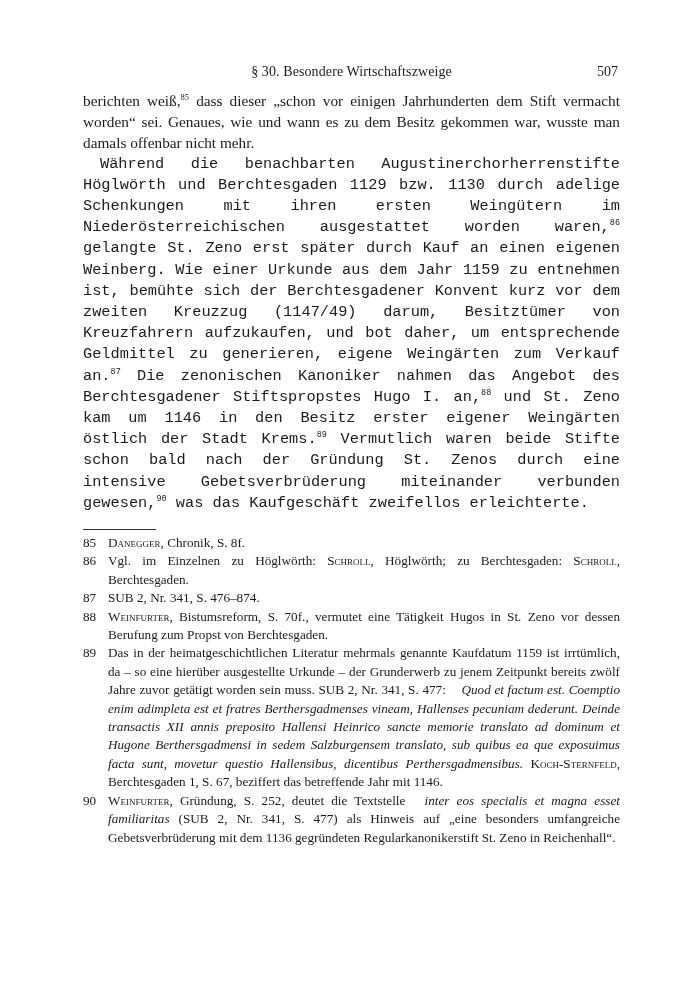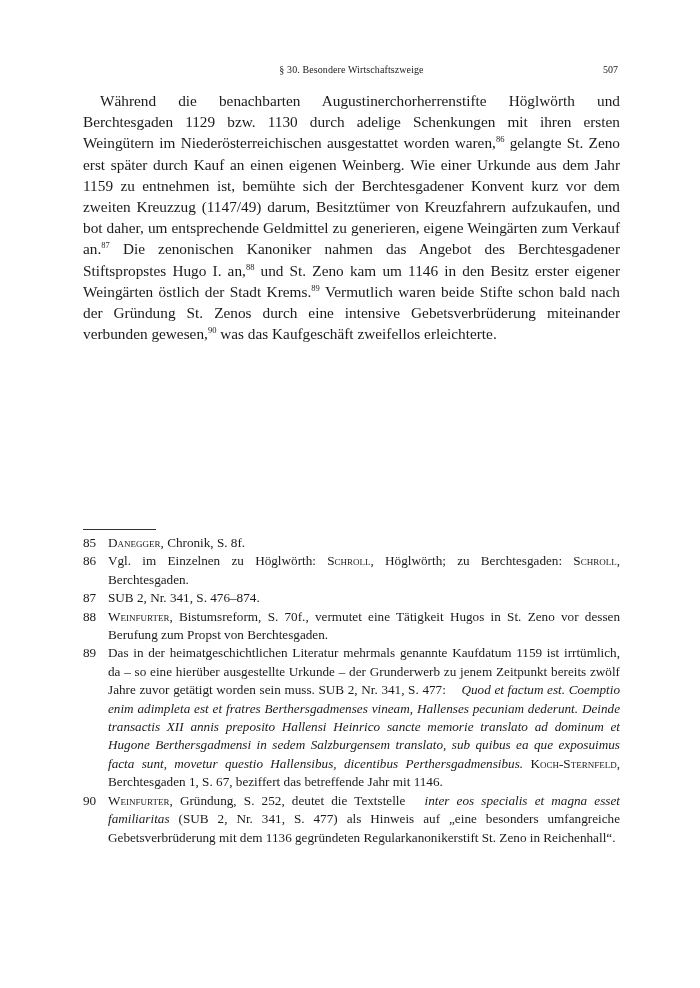--- a/index.html
+++ b/index.html
@@ -1,44 +1,45 @@
 <!DOCTYPE html>
 <html><head>
 <meta charset="utf-8">
 <style>
   html, body { margin: 0; padding: 0; background: #ffffff; }
   body { width: 700px; height: 988px; position: relative; overflow: hidden;
          font-family: "Liberation Serif", "DejaVu Serif", serif; color: #1a1a1a; }
   .page { position: absolute; left: 83px; top: 0; width: 537px; }
   .running-head { position: absolute; top: 64px; left: 0; width: 537px; height: 18px;
-                  font-size: 10px; }
+                  font-size: 14px; }
   .running-title { position: absolute; left: 0; right: 0; text-align: center; letter-spacing: 0.1px; }
   .page-number { position: absolute; right: 2px; }
   .body-text { position: absolute; top: 90px; left: 0; width: 537px; font-size: 15.3px; line-height: 21.2px; }
   .body-text p { margin: 0; text-align: justify; hyphens: manual; }
-  .body-text p.indent { text-indent: 17px; }
+  .body-text p.indent { text-indent: 17px; font-family: Liberation Mono, monospace; }
   sup.fn { font-size: 8.5px; vertical-align: 0; position: relative; top: -6px; line-height: 0; }
   .rule { position: absolute; top: 529px; left: 0; width: 73px; border-top: 1px solid #333; }
   .footnotes { position: absolute; top: 534px; left: 0; width: 537px; font-size: 13.2px; line-height: 18.4px; }
   .fn-item { display: flex; }
   .fn-num { width: 25px; flex: 0 0 25px; }
   .fn-text { flex: 1; text-align: justify; }
   .sc { font-variant: small-caps; font-family: Liberation Serif, serif; }
   em { font-style: italic; margin-left: 12px; }
 </style>
 </head>
 <body>
 
 <div class="page">
   <div class="running-head">
     <span class="running-title">§ 30. Besondere Wirtschaftszweige</span>
     <span class="page-number">507</span>
   </div>
 
   <div class="body-text" id="body-text">
+      <p>berichten weiß,<sup class="fn">85</sup> dass dieser „schon vor einigen Jahrhunderten dem Stift vermacht worden“ sei. Genaues, wie und wann es zu dem Besitz gekommen war, wusste man damals offenbar nicht mehr.</p>
       <p class="indent">Während die benachbarten Augustinerchorherrenstifte Höglwörth und Berchtesgaden 1129 bzw. 1130 durch adelige Schenkungen mit ihren ersten Weingütern im Niederösterreichischen ausgestattet worden waren,<sup class="fn">86</sup> gelangte St. Zeno erst später durch Kauf an einen eigenen Weinberg. Wie einer Urkun­de aus dem Jahr 1159 zu entnehmen ist, bemühte sich der Berchtesgadener Konvent kurz vor dem zweiten Kreuzzug (1147/49) darum, Besitztümer von Kreuzfahrern aufzukaufen, und bot daher, um entsprechende Geldmittel zu generieren, eigene Weingärten zum Verkauf an.<sup class="fn">87</sup> Die zenonischen Kanoniker nahmen das Angebot des Berchtesgadener Stiftspropstes Hugo I. an,<sup class="fn">88</sup> und St. Zeno kam um 1146 in den Besitz erster eigener Weingärten östlich der Stadt Krems.<sup class="fn">89</sup> Vermutlich waren beide Stifte schon bald nach der Gründung St. Zenos durch eine intensive Gebetsverbrüderung miteinander verbunden gewesen,<sup class="fn">90</sup> was das Kaufgeschäft zweifellos erleichterte.</p>
     </div>
 
   <div class="rule"></div>
 
   <div class="footnotes" id="footnotes">
       <div class="fn-item">
         <span class="fn-num">85</span>
         <span class="fn-text"><span class="sc">Danegger</span>, Chronik, S. 8f.</span>
       </div>

